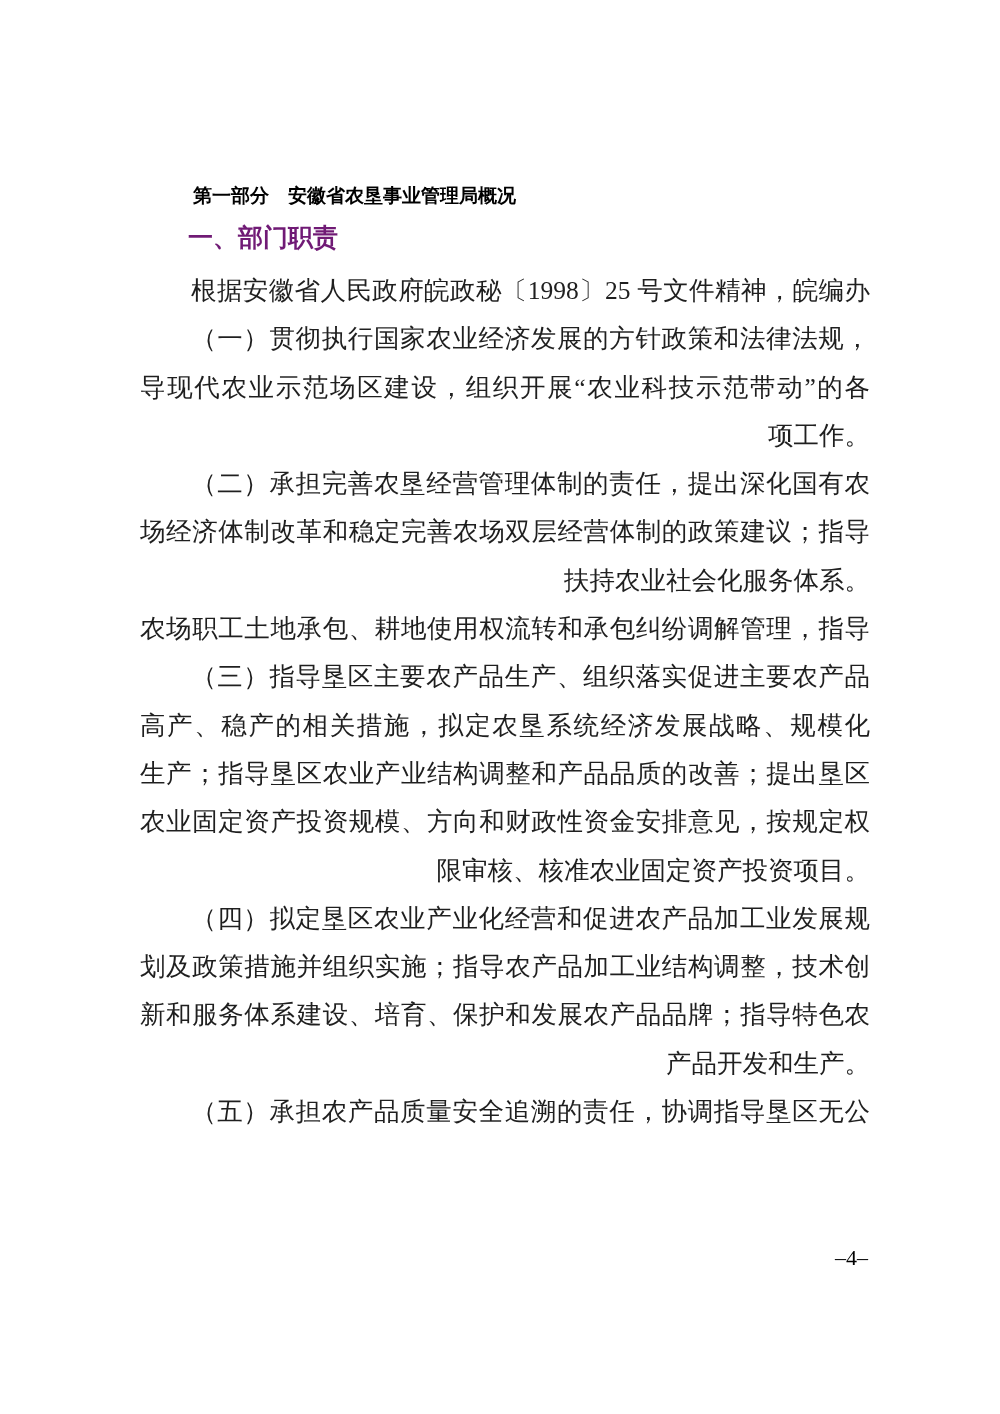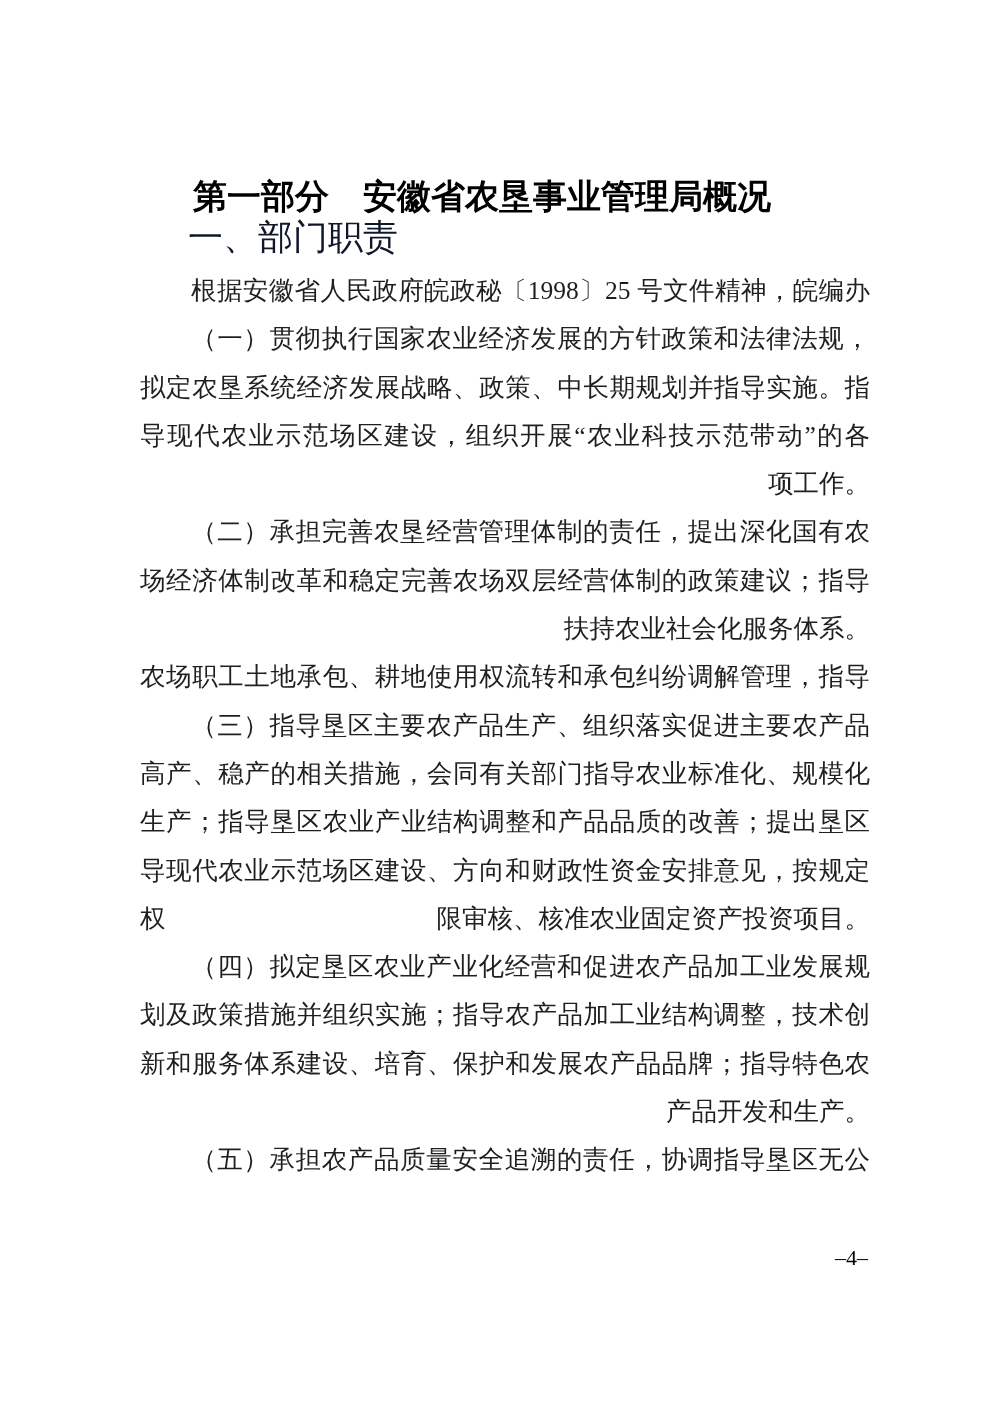--- a/index.html
+++ b/index.html
@@ -7,28 +7,28 @@
     position:relative;
     width:1000px;height:1414px;
     background:#ffffff;
     overflow:hidden;
     font-family:"Liberation Serif","DejaVu Serif",serif;
     color:#1f1f1f;
   }
   .h1{
     position:absolute;left:193px;top:177px;margin:0;
     font-family:"Liberation Sans","DejaVu Sans",sans-serif;
-    font-weight:700;font-size:34px;line-height:38px;
+    font-weight:700;font-size:19px;line-height:38px;
     color:#000;white-space:pre;
   }
   .h2{
     position:absolute;left:188px;top:218px;margin:0;
     font-family:"Liberation Sans","DejaVu Sans",sans-serif;
-    font-weight:400;font-size:35px;line-height:38px;
-    color:#0f172a;white-space:pre;
+    font-weight:700;font-size:25px;line-height:38px;
+    color:#701a75;white-space:pre;
   }
   .body-text{
     position:absolute;left:140px;top:267px;width:730px;
   }
   .para{margin:0;padding:0;}
   .line{
     height:48.3px;line-height:48.3px;
     font-size:25.5px;
     text-align:justify;
     text-align-last:justify;
@@ -46,35 +46,34 @@
 
 <div class="page">
   <h1 class="h1">第一部分　安徽省农垦事业管理局概况</h1>
   <h2 class="h2">一、部门职责</h2>
   <div class="body-text" id="body-text">
       <div class="para">
         <div class="line indent">根据安徽省人民政府皖政秘〔1998〕25 号文件精神，皖编办</div>
       </div>
       <div class="para">
         <div class="line indent">（一）贯彻执行国家农业经济发展的方针政策和法律法规，</div>
-        <div class="line">拟定农垦系统经济发展战略、政策、中长期规划并指导实施。指</div>
         <div class="line">导现代农业示范场区建设，组织开展“农业科技示范带动”的各</div>
         <div class="line end">项工作。</div>
       </div>
       <div class="para">
         <div class="line indent">（二）承担完善农垦经营管理体制的责任，提出深化国有农</div>
         <div class="line">场经济体制改革和稳定完善农场双层经营体制的政策建议；指导</div>
         <div class="line end">扶持农业社会化服务体系。</div>
         <div class="line">农场职工土地承包、耕地使用权流转和承包纠纷调解管理，指导</div>
       </div>
       <div class="para">
         <div class="line indent">（三）指导垦区主要农产品生产、组织落实促进主要农产品</div>
-        <div class="line">高产、稳产的相关措施，会同有关部门指导农业标准化、规模化</div>
+        <div class="line">高产、稳产的相关措施，拟定农垦系统经济发展战略、规模化</div>
         <div class="line">生产；指导垦区农业产业结构调整和产品品质的改善；提出垦区</div>
-        <div class="line">导现代农业示范场区建设、方向和财政性资金安排意见，按规定权</div>
+        <div class="line">农业固定资产投资规模、方向和财政性资金安排意见，按规定权</div>
         <div class="line end">限审核、核准农业固定资产投资项目。</div>
       </div>
       <div class="para">
         <div class="line indent">（四）拟定垦区农业产业化经营和促进农产品加工业发展规</div>
         <div class="line">划及政策措施并组织实施；指导农产品加工业结构调整，技术创</div>
         <div class="line">新和服务体系建设、培育、保护和发展农产品品牌；指导特色农</div>
         <div class="line end">产品开发和生产。</div>
       </div>
       <div class="para">
         <div class="line indent">（五）承担农产品质量安全追溯的责任，协调指导垦区无公</div>

